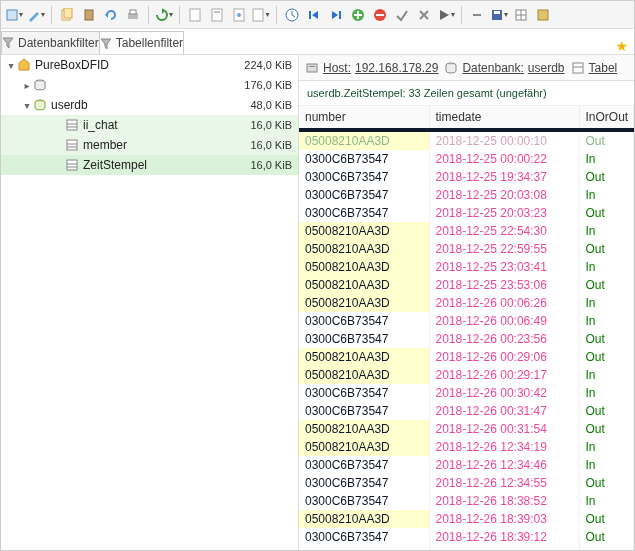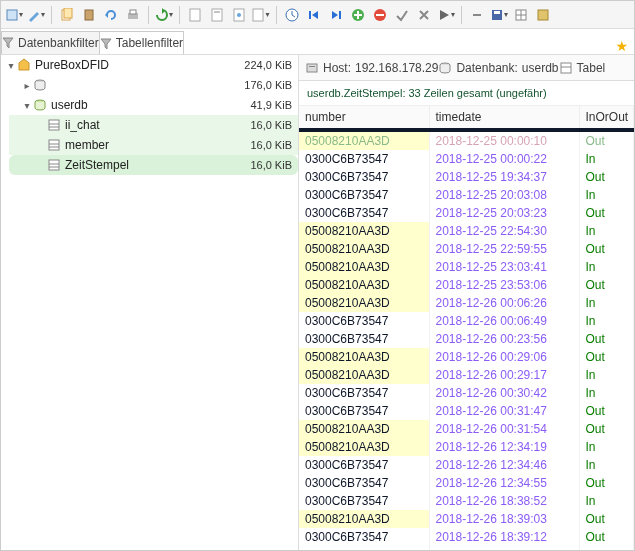--- a/index.html
+++ b/index.html
@@ -11,38 +11,38 @@
   .tabbar { height: 26px; background: #fff; border-bottom: 1px solid #ddd; display: flex; align-items: flex-end; }
   .tab { display: flex; align-items: center; gap: 4px; padding: 4px 0; border: 1px solid #ccc; border-bottom: none; background: #f4f4f4; margin-right: -1px; font-size: 12px; color: #444; }
   .tab.active { background: #fff; align-items: flex-end; }
   .tab-icon { width: 12px; height: 12px; }
   .star { margin-left: auto; margin-right: 6px; color: #f5b301; font-size: 14px; }
   .main { flex: 1; display: flex; overflow: hidden; }
   .left { width: 298px; border-right: 1px solid #ddd; display: flex; flex-direction: column; overflow: hidden; }
   .tree { flex: 1; overflow: auto; }
   .tree-row { display: flex; align-items: center; height: 20px; padding-right: 6px; }
   .tree-row .size { margin-left: auto; color: #333; font-size: 11px; }
-  .tree-row.selected { background: #d9f2d9; border-radius: 6px; }
+  .tree-row.selected { background: #d9f2d9; }
   .tree-row.hl { background: #e9f7e9; }
   .tw { display: inline-block; width: 12px; text-align: center; color: #666; font-size: 10px; }
   .tic { width: 14px; height: 14px; display: inline-flex; align-items: center; justify-content: center; margin-right: 4px; }
   .indent0 { padding-left: 4px; }
   .indent1 { padding-left: 20px; }
-  .indent2 { padding-left: 26px; margin-left: 8px; }
+  .indent2 { padding-left: 52px; }
   .right { flex: 1; display: flex; flex-direction: column; overflow: hidden; }
-  .hostbar { height: 26px; display: flex; align-items: center; padding: 0 6px; border-bottom: 1px solid #ddd; background: #fafafa; font-size: 12px; color: #444; overflow: hidden; white-space: nowrap; }
+  .hostbar { height: 26px; display: flex; align-items: center; gap: 6px; padding: 0 6px; border-bottom: 1px solid #ddd; background: #fafafa; font-size: 12px; color: #444; overflow: hidden; white-space: nowrap; text-decoration: underline; }
   .hostbar .seg { display: flex; align-items: center; gap: 4px; }
   .summary { padding: 6px 8px; font-size: 11px; color: #14532d; border-bottom: 1px solid #eee; }
   .grid { flex: 1; overflow: auto; }
   table { border-collapse: collapse; width: 100%; table-layout: fixed; }
   th { text-align: left; font-weight: normal; padding: 4px 6px; border-bottom: 4px solid #0f172a; border-right: 1px solid #eee; background: #fafafa; color: #333; position: sticky; top: 0; }
   td { padding: 2px 6px; border-right: 1px solid #f2f2f2; font-size: 12px; white-space: nowrap; }
   .c-num { color: #0f172a; }
   .c-num.y { background: #feffcc; margin-left: 32px; }
-  .c-date { color: #8b5cf6; }
+  .c-date { color: #ec4899; }
   .c-io { color: #0a7d00; }
   .faint td { color: #aaa; }
   .faint .c-num { color: #8ab98a; }
   .faint .c-date { color: #d6a3b3; margin-left: 8px; }
   .faint .c-io { color: #8ab98a; }
   .col-num { width: 130px; }
   .col-date { width: 150px; }
   .col-io { width: auto; }
 
   
@@ -234,21 +234,21 @@
       </div>
       <div class="tree-row indent1">
         <span class="tw">▾</span>
         <span class="tic">
             <svg width="14" height="14">
               <ellipse cx="7" cy="4" rx="5" ry="2" fill="#cde3a8" stroke="#7da84a"></ellipse>
               <path d="M2 4 L2 10 A5 2 0 0 0 12 10 L12 4" fill="#e8f3d4" stroke="#7da84a"></path>
             </svg>
           </span>
         <span>userdb</span>
-        <span class="size">41,9 KiB</span>
+        <span class="size">48,0 KiB</span>
       </div>
       <div id="tables-container">
           <div class="tree-row indent2 hl">
             <span class="tw"></span>
             <span class="tic">
               <svg width="14" height="14">
                 <rect x="2" y="2" width="10" height="10" fill="#fff" stroke="#888"></rect>
                 <line x1="2" y1="6" x2="12" y2="6" stroke="#888"></line>
                 <line x1="2" y1="9" x2="12" y2="9" stroke="#888"></line>
               </svg>

